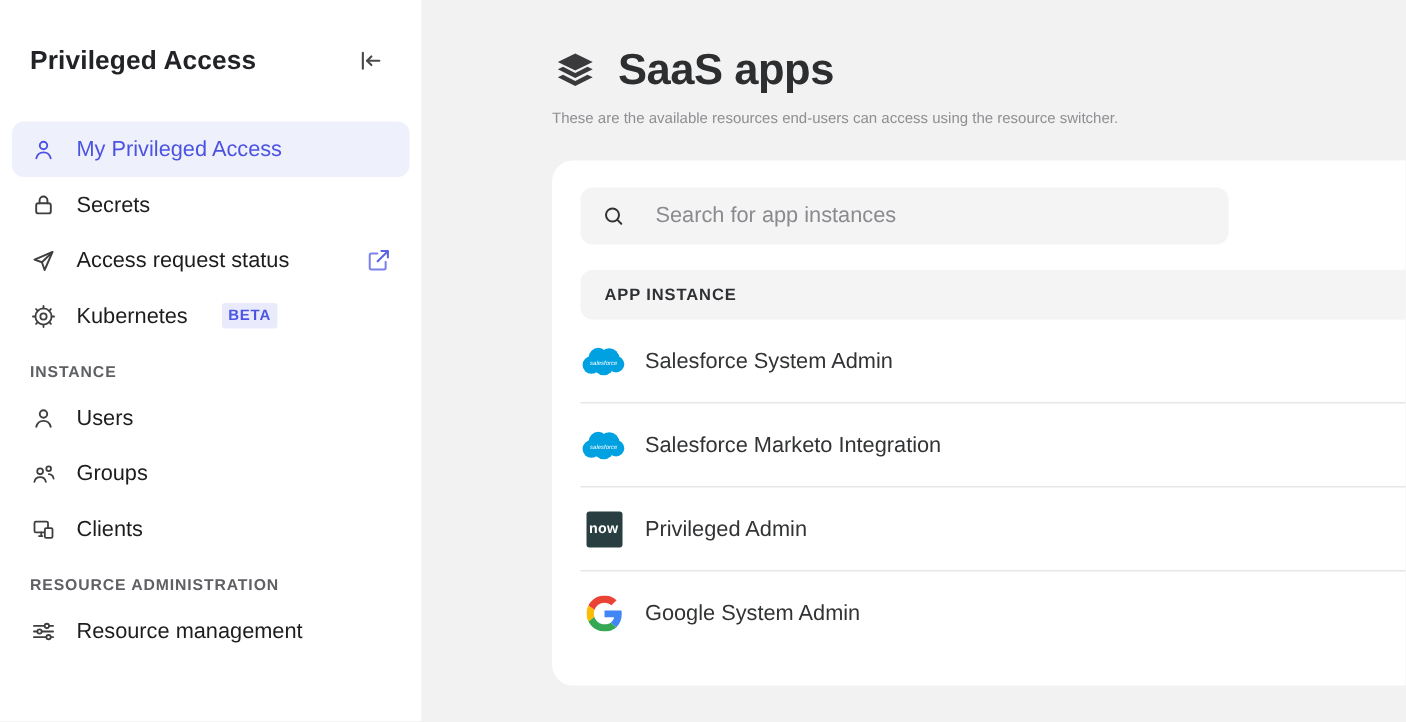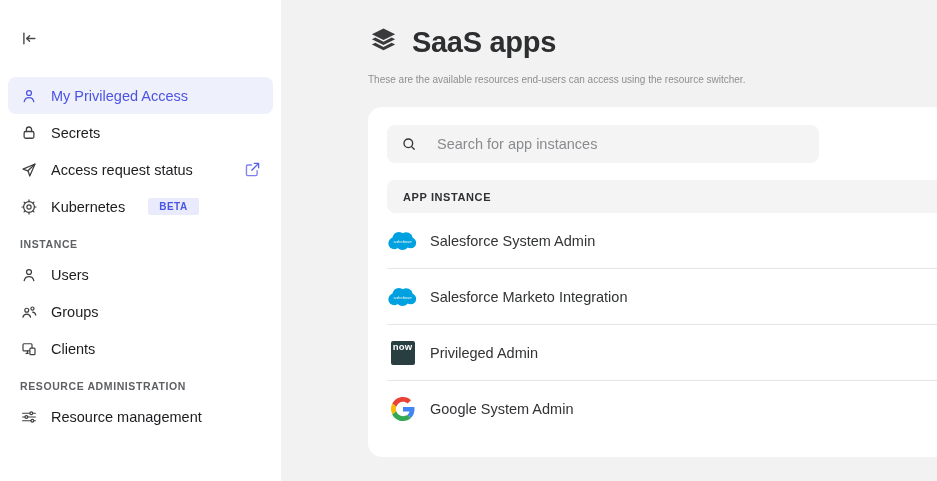--- a/index.html
+++ b/index.html
@@ -57,31 +57,31 @@
     letter-spacing: 0.6px;
     color: #5f6064;
   }
   .badge {
     margin-left: 10px;
     background: #e9ebfc;
     color: #4b55e5;
     font-size: 10px;
     font-weight: 700;
     letter-spacing: 0.5px;
-    padding: 3px 11px;
+    padding: 3px 4px;
     border-radius: 2px;
   }
 
   
   .main {
     flex: 1;
     background: #f2f2f2;
     padding: 26px 0 0 87px;
   }
-  .title-row { display: flex; align-items: flex-start; gap: 13px; height: 38px; }
+  .title-row { display: flex; align-items: flex-end; gap: 13px; height: 38px; }
   .page-title { font-size: 29px; font-weight: 700; color: #2d2e30; letter-spacing: -0.3px; }
   .subtitle {
     margin-top: 10px;
     font-size: 10px;
     color: #8e8f92;
     white-space: nowrap;
   }
   .card {
     margin: 22px -20px 0 0;
     background: #ffffff;
@@ -127,32 +127,33 @@
     border-bottom: 1px solid #e6e6e7;
     cursor: pointer;
   }
   .app-row:last-child { border-bottom: none; }
   .app-ic { width: 31px; display: flex; justify-content: center; align-items: center; flex: 0 0 31px; }
   .app-label { font-size: 14.5px; color: #323335; }
   .sn-box {
     width: 24px; height: 24px;
     background: #293e40;
     border-radius: 2px;
-    display: flex; align-items: flex-start; justify-content: center;
+    display: flex; align-items: center; justify-content: center;
     color: #ffffff;
     font-size: 9.5px;
     font-weight: 700;
     letter-spacing: 0.2px;
   }
 </style>
 </head>
 <body>
 
 <aside class="sidebar">
   <div class="side-header">
+    <span class="side-title">Privileged Access</span>
     <button class="collapse-btn">
       <span style="display:flex">
         <svg width="17" height="17" viewBox="0 0 24 24" fill="none" stroke="#4a4a4a" stroke-width="2" stroke-linecap="round" stroke-linejoin="round">
             <path d="M5.5 4.5v15"></path>
             <path d="M21 12H9.5"></path>
             <path d="m13.5 8-4 4 4 4"></path>
           </svg>
       </span>
     </button>
   </div>

